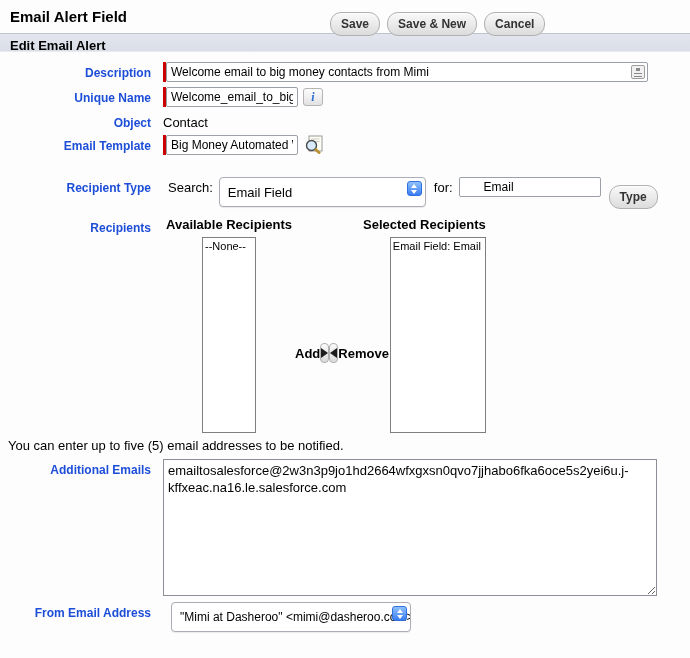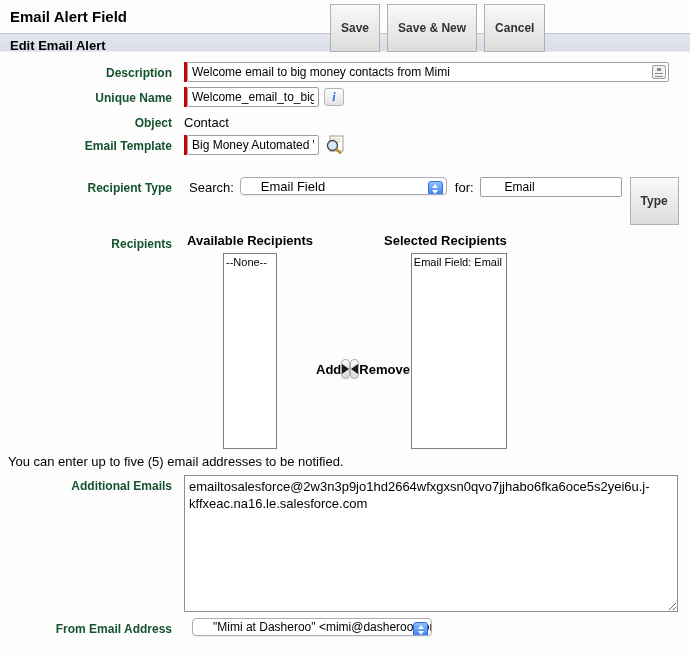--- a/index.html
+++ b/index.html
@@ -8,38 +8,39 @@
   .page { position:relative; width:690px; height:658px; background:#fdfdfd; overflow:hidden; }
 
   
   .topbar { position:relative; height:33px; }
   .page-title { position:absolute; left:10px; top:8px; font-size:15px; font-weight:bold; }
   .top-buttons { position:absolute; left:330px; top:4px; display:flex; gap:7px; }
   .btn {
     font-family:"Liberation Sans", sans-serif;
     font-size:12px; font-weight:bold; color:#333;
     background:linear-gradient(#f9f9f9,#dcdcdc);
-    border:1px solid #b0b0b0; border-radius:0;
-    padding:16px 10px; cursor:pointer; white-space:nowrap;
+    border:1px solid #b0b0b0; border-radius:11px;
+    padding:4px 10px; cursor:pointer; white-space:nowrap;
     box-shadow:inset 0 1px 0 rgba(255,255,255,.6);
+    margin-top:8px;
   }
 
   
   .section-header {
     height:19px; line-height:23px; padding-left:10px;
     background:linear-gradient(#e3e6ee,#dadee8);
     border-top:1px solid #bfc3cc; border-bottom:1px solid #e9eaef;
     font-size:13px; font-weight:bold;
   }
 
   
   .form { padding-top:10px; }
   .row { display:flex; align-items:flex-start; margin-bottom:5px; }
   .lbl { flex:none; width:163px; text-align:right; padding-right:12px; padding-top:4px;
-         font-size:12px; font-weight:bold; color:#14532d;margin-left:21px; }
+         font-size:12px; font-weight:bold; color:#1d4ed8; }
   .ctl { display:flex; align-items:flex-start; }
   .reqwrap { display:flex; border-left:3px solid #cc0000; }
   .reqbar { flex:none; width:3px; background:#cc0000; margin-right:2px; }
   .text-input {
     height:20px; border:1px solid #9aa0a6; border-radius:2px; background:#fff;
     font-family:"Liberation Sans", sans-serif; font-size:12px; padding:1px 4px; color:#000;
   }
   .static-text { font-size:13px; padding-top:3px; }
 
   
@@ -60,23 +61,23 @@
     color:#2a6fd6; font-family:"Liberation Serif", serif; font-style:italic; font-weight:bold;
     font-size:12px; text-align:center; line-height:16px; cursor:pointer;
   }
 
   
   .lookup-btn { margin-left:5px; margin-top:0; width:20px; height:20px; background:transparent;
                 border:none; cursor:pointer; padding:0; }
 
   
   .mac-select {
-    position:relative; height:18px; border:1px solid #acacb4; border-radius:4px;
+    position:relative; height:30px; border:1px solid #acacb4; border-radius:4px;
     background:#fff; box-shadow:0 1px 1px rgba(0,0,0,.08);
-    display:flex; align-items:center; padding:0 24px 0 20px;
+    display:flex; align-items:center; padding:0 24px 0 8px;
     font-size:13px; cursor:pointer; white-space:nowrap; overflow:hidden;
   }
   .stepper {
     position:absolute; right:3px; top:3px; width:15px; height:15px; border-radius:3px;
     background:linear-gradient(#8fc1fb,#3a7df2); border:1px solid #2f6fe0;
     display:flex; flex-direction:column; align-items:center; justify-content:center; gap:2px;
   }
   .tri-up    { width:0; height:0; border-left:3px solid transparent; border-right:3px solid transparent; border-bottom:4px solid #fff; }
   .tri-down  { width:0; height:0; border-left:3px solid transparent; border-right:3px solid transparent; border-top:4px solid #fff; }
 

